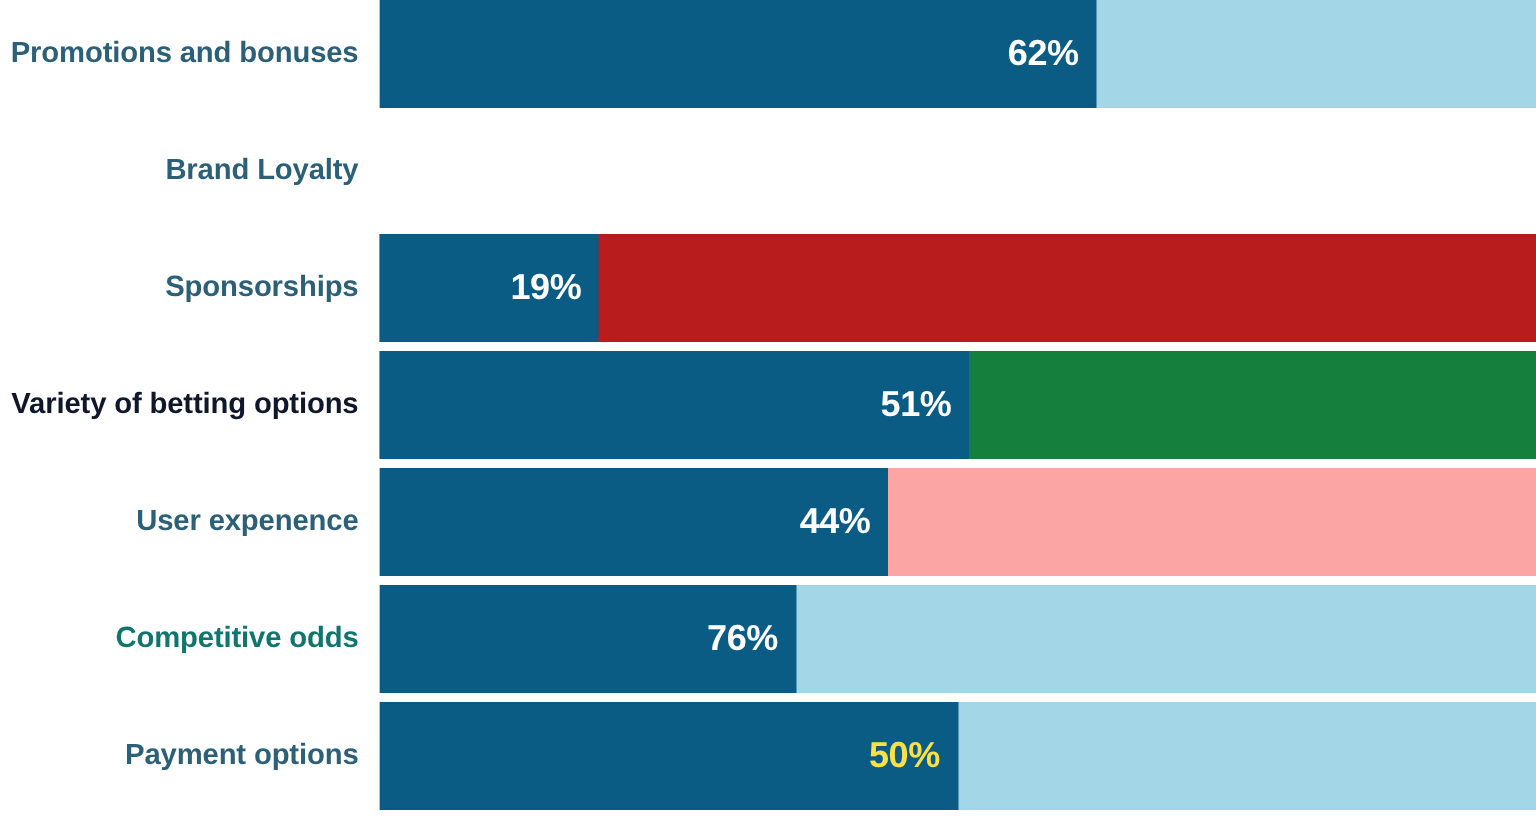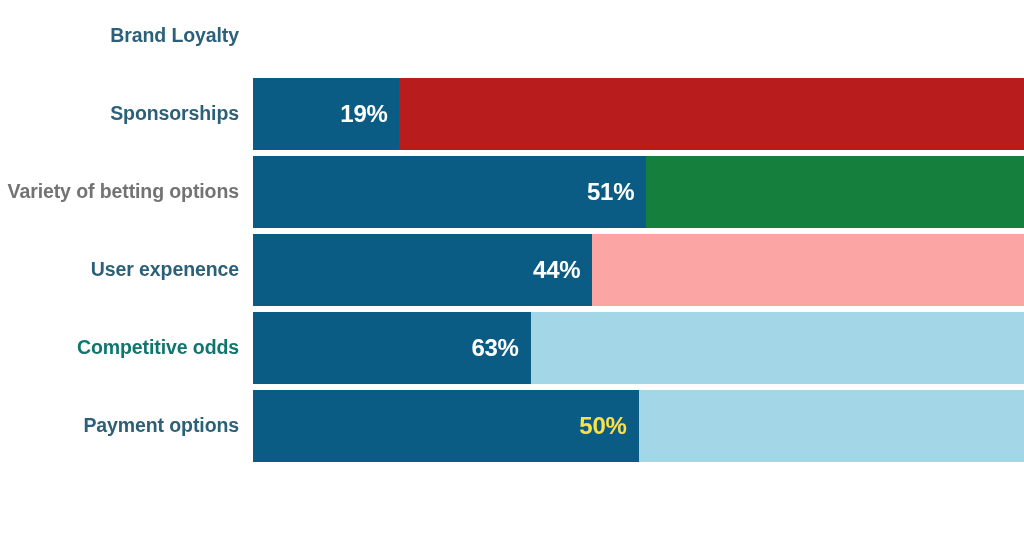--- a/index.html
+++ b/index.html
@@ -70,57 +70,65 @@
     padding-right: 12px;
     letter-spacing: -0.3px;
     white-space: nowrap;
   }
 </style>
 </head>
 <body>
 
 <div id="chart-root" style="background: rgb(255, 255, 255);">
 
+  <div class="bar-row">
+    <div class="row-label" style="color: rgb(44, 96, 121);">Promotions and bonuses</div>
+    <div class="bar-track" style="background: rgb(163, 215, 232);">
+      <div class="bar-fill" style="width:62%;">
+        <span class="bar-value" style="color: rgb(255, 255, 255);">62%</span>
+      </div>
+    </div>
+  </div>
 
   <div class="bar-row">
     <div class="row-label" style="color: rgb(44, 96, 121);">Brand Loyalty</div>
   </div>
 
   <div class="bar-row">
     <div class="row-label" style="color: rgb(44, 96, 121);">Sponsorships</div>
     <div class="bar-track" style="background: #b91c1c;">
       <div class="bar-fill" style="width:19%;">
         <span class="bar-value" style="color: rgb(255, 255, 255);">19%</span>
       </div>
     </div>
   </div>
 
   <div class="bar-row">
-    <div class="row-label" style="color: #737373; padding-left: 23px;">Variety of betting options</div>
+    <div class="row-label" style="color: #0f172a; padding-left: 23px;">Variety of betting options</div>
     <div class="bar-track" style="background: #15803d;">
       <div class="bar-fill" style="width:51%;">
         <span class="bar-value" style="color: rgb(255, 255, 255);">51%</span>
       </div>
     </div>
   </div>
 
   <div class="bar-row">
     <div class="row-label" style="color: rgb(44, 96, 121);">User expenence</div>
     <div class="bar-track" style="background: #fca5a5;">
       <div class="bar-fill" style="width:44%;">
         <span class="bar-value" style="color: rgb(255, 255, 255);">44%</span>
       </div>
     </div>
   </div>
 
   <div class="bar-row">
     <div class="row-label" style="color: #0f766e;">Competitive odds</div>
     <div class="bar-track" style="background: rgb(163, 215, 232);">
       <div class="bar-fill" style="width:36%;">
-        <span class="bar-value" style="color: rgb(255, 255, 255);">63%</span>
+        <span class="bar-value" style="color: rgb(255, 255, 255);">76%</span>
       </div>
     </div>
   </div>
 
   <div class="bar-row">
     <div class="row-label" style="color: rgb(44, 96, 121);">Payment options</div>
     <div class="bar-track" style="background: rgb(163, 215, 232);">
       <div class="bar-fill" style="width:50%;">
         <span class="bar-value" style="color: #fde047;">50%</span>
       </div>

